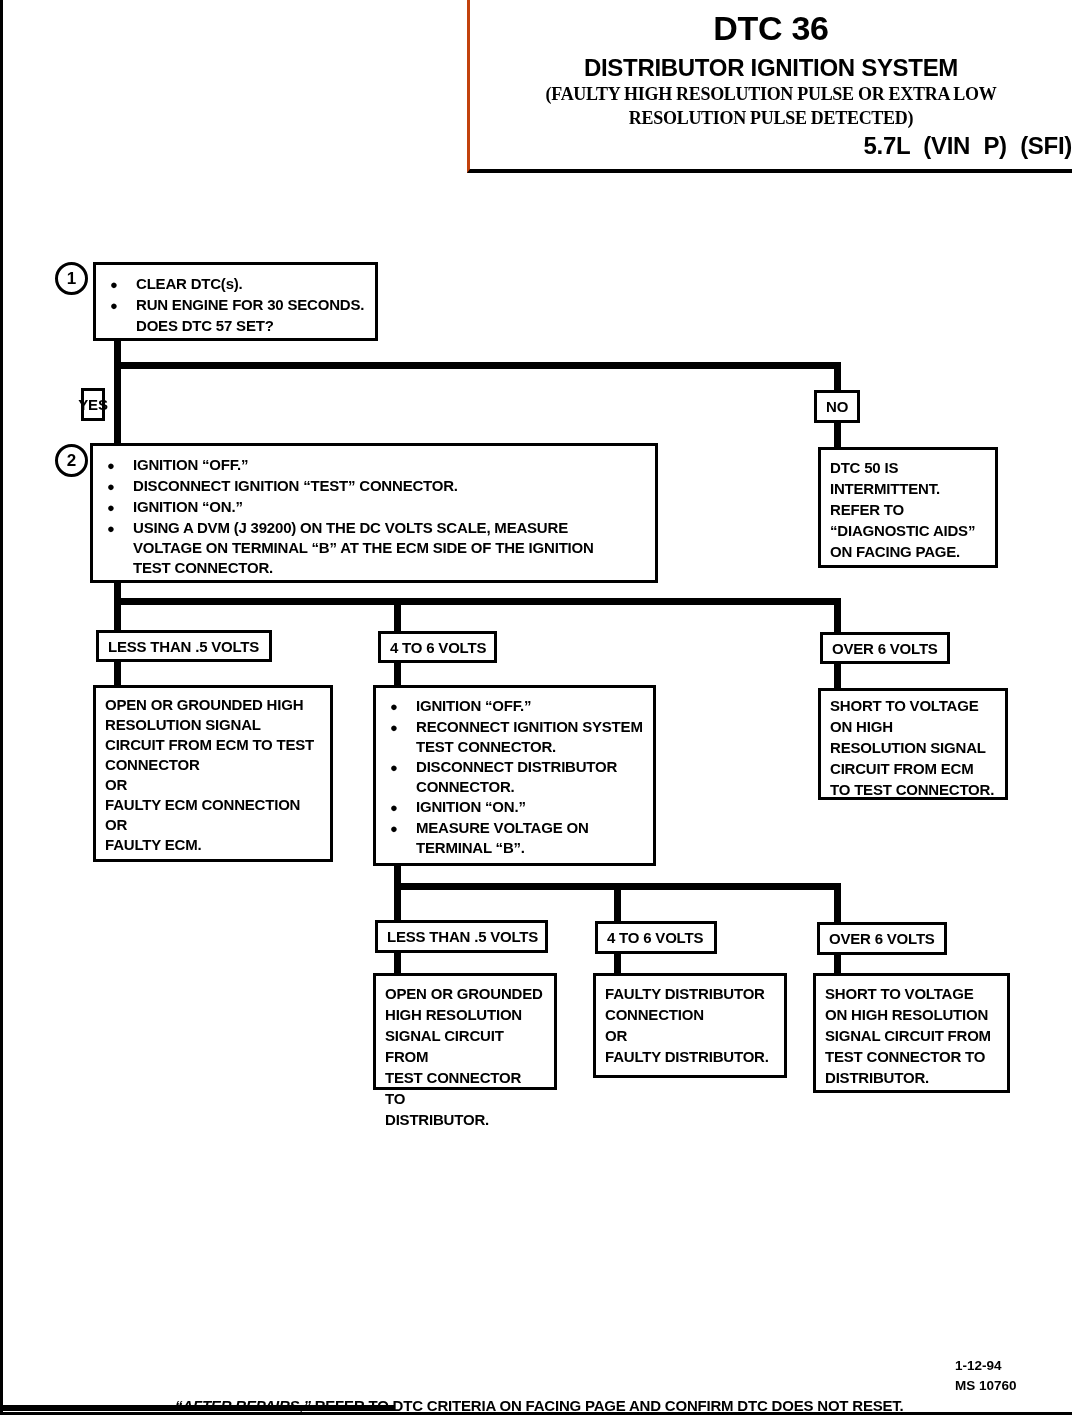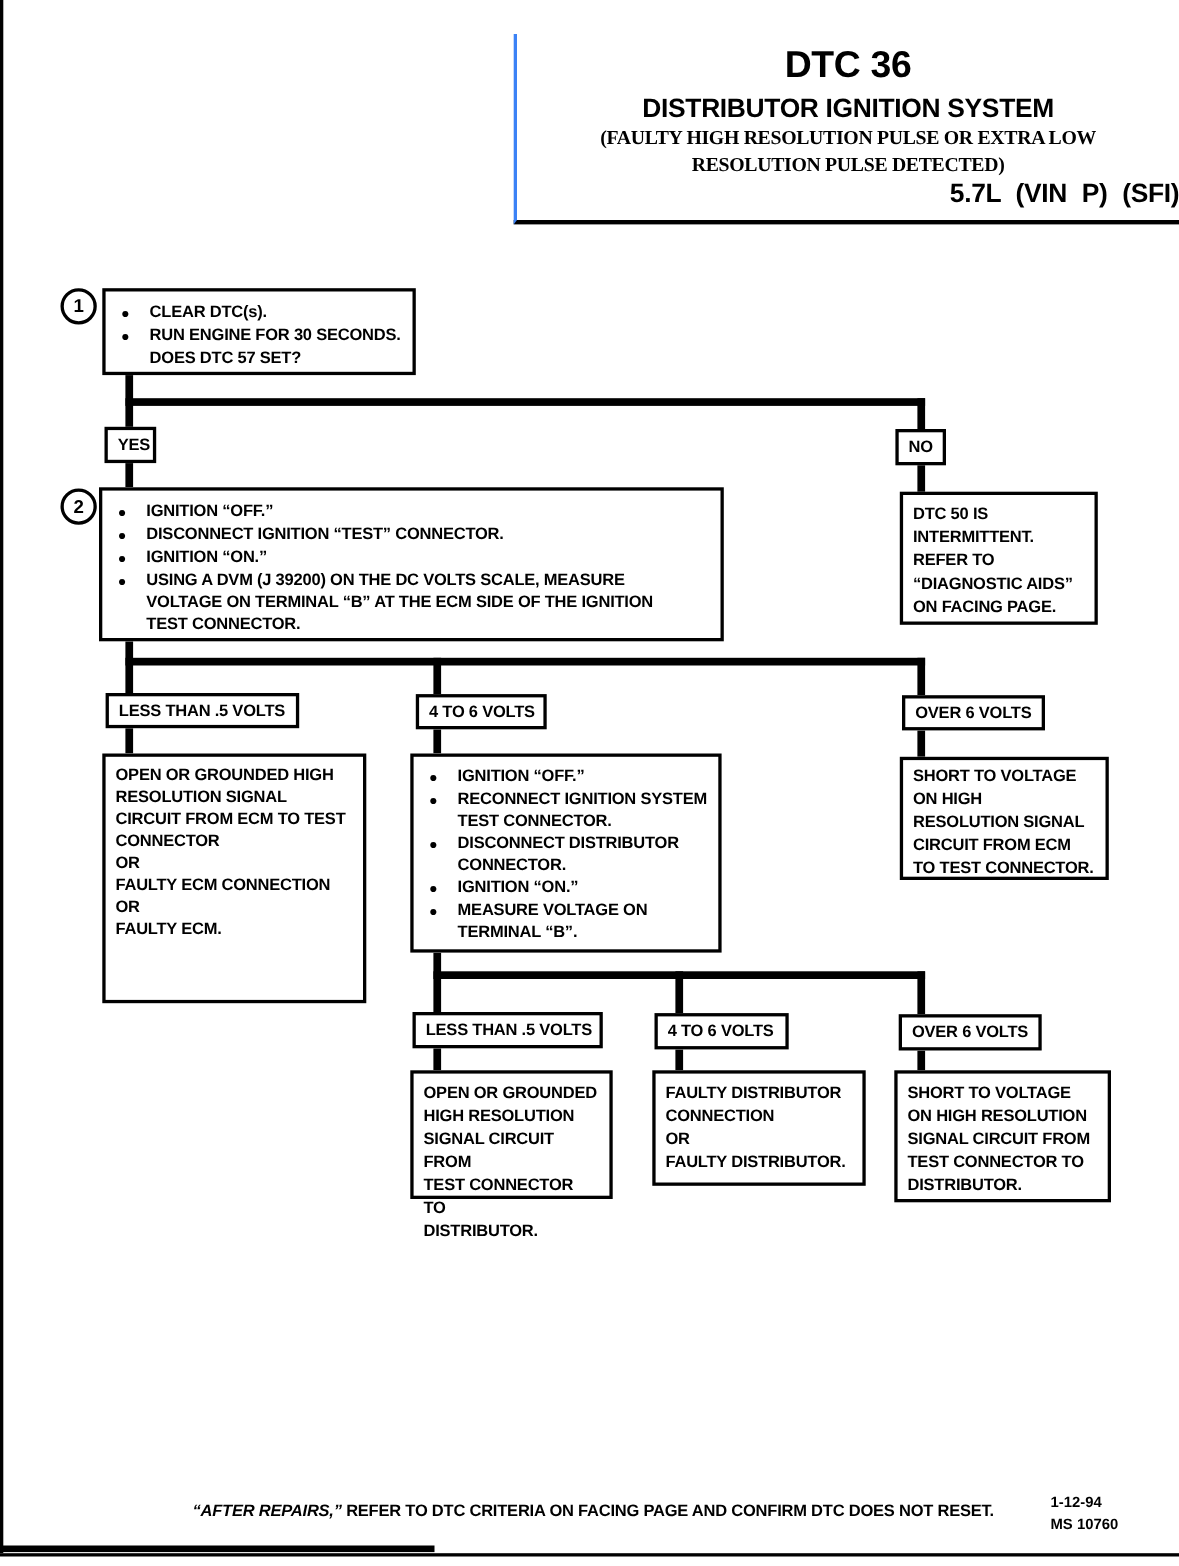--- a/index.html
+++ b/index.html
@@ -26,29 +26,29 @@
   .dot{width:8px;flex:0 0 8px;margin-right:18px;margin-top:1px;font-size:13px;line-height:20px;}
   .bullet-text{white-space:pre-line;}
   .plain-row{margin-left:26px;font-size:15px;line-height:20px;font-weight:700;}
   .step-circle{
     position:absolute;width:33px;height:33px;border:3px solid #000;border-radius:50%;
     box-sizing:border-box;display:flex;align-items:center;justify-content:center;
     font-size:17px;font-weight:700;background:#fff;
   }
   #title-box{
     position:absolute;left:467px;top:0;width:605px;height:173px;box-sizing:border-box;
-    border-left:3px solid #3b82f6;border-bottom:4px solid #000;background:#fff;
-    text-align:center;font-weight:700;letter-spacing:-0.3px;margin-top:31px;
+    border-left:3px solid #c2410c;border-bottom:4px solid #000;background:#fff;
+    text-align:center;font-weight:700;letter-spacing:-0.3px;
   }
   #title-dtc{font-size:34px;line-height:40px;margin-top:8px;}
   #title-system{font-size:24px;line-height:28px;margin-top:6px;}
   .title-sub{font-size:18px;line-height:24px;font-family:Liberation Serif, serif;}
   #title-engine{font-size:24px;line-height:28px;margin-top:2px;word-spacing:7px;text-align:right;}
   #footer-note{
-    position:absolute;left:175px;top:1365px;width:790px;font-size:15px;
+    position:absolute;left:175px;top:1397px;width:790px;font-size:15px;
     font-weight:700;letter-spacing:-0.2px;
   }
   #footer-note .it{font-style:italic;}
   #footer-ids{
     position:absolute;left:955px;top:1356px;width:95px;text-align:left;
     font-size:13.5px;line-height:20px;font-weight:700;
   }
 </style>
 </head>
 <body>
@@ -95,21 +95,21 @@
         <span class="bullet-text">CLEAR DTC(s).</span>
       </div>
       <div class="bullet-row">
         <span class="dot">●</span>
         <span class="bullet-text">RUN ENGINE FOR 30 SECONDS.</span>
       </div>
       <div class="plain-row">DOES DTC 57 SET?</div>
     </div>
   </div>
 
-  <div class="box label-box" style="left:95px;top:388px;width:47px;height:33px;">
+  <div class="box label-box" style="left:81px;top:388px;width:24px;height:33px;justify-content:center;">
     <span>YES</span>
   </div>
   <div class="box label-box" style="left:814px;top:390px;width:46px;height:33px;">
     <span>NO</span>
   </div>
 
   <div class="step-circle" style="left:55px;top:444px;">
     <span>2</span>
   </div>
   <div class="box" style="left:90px;top:443px;width:568px;height:140px;">
@@ -146,21 +146,21 @@
   <div class="box label-box" style="left:96px;top:630px;width:176px;height:32px;">
     <span>LESS THAN .5 VOLTS</span>
   </div>
   <div class="box label-box" style="left:378px;top:631px;width:119px;height:32px;">
     <span>4 TO 6 VOLTS</span>
   </div>
   <div class="box label-box" style="left:820px;top:632px;width:130px;height:32px;">
     <span>OVER 6 VOLTS</span>
   </div>
 
-  <div class="box" style="left:93px;top:685px;width:240px;height:227px;">
+  <div class="box" style="left:93px;top:685px;width:240px;height:177px;">
     <div class="box-text">OPEN OR GROUNDED HIGH
 RESOLUTION SIGNAL
 CIRCUIT FROM ECM TO TEST
 CONNECTOR
 OR
 FAULTY ECM CONNECTION
 OR
 FAULTY ECM.</div>
   </div>
 

